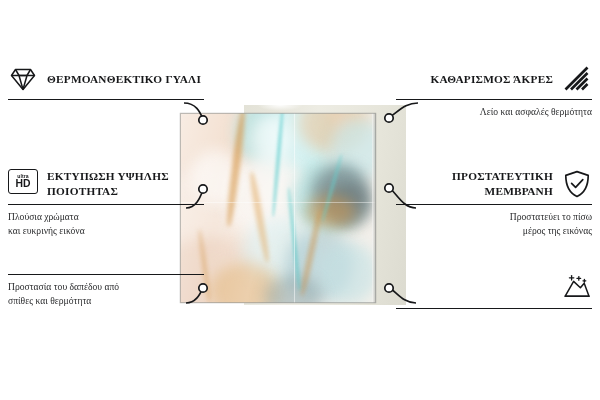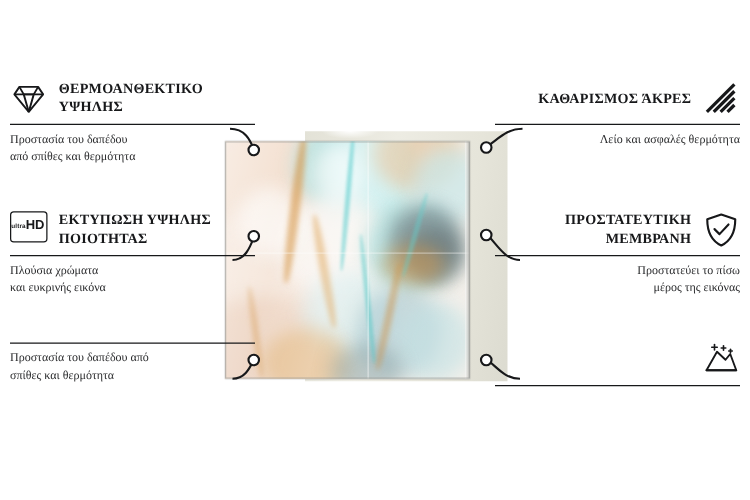--- a/index.html
+++ b/index.html
@@ -124,22 +124,22 @@
   }
 
   .f-icon { flex: 0 0 auto; width: 30px; height: 30px; display: block; }
   .f-icon svg { display: block; width: 30px; height: 30px; }
 
   
   .hd-badge {
     width: 30px; height: 25px;
     border: 1.6px solid #17181a;
     border-radius: 3px;
-    display: flex; flex-direction: row;
-    align-items: center; justify-content: flex-start;
+    display: flex; flex-direction: column;
+    align-items: center; justify-content: center;
     line-height: 1;
     font-family: "Liberation Sans", sans-serif;
   }
   .hd-badge .hd-top {
     font-size: 5.1px; font-weight: bold; letter-spacing: .1px;
     color: #17181a; margin-bottom: .5px;
   }
   .hd-badge .hd-main {
     font-size: 10.4px; font-weight: bold; letter-spacing: -.1px;
     color: #17181a;
@@ -226,24 +226,23 @@
         <svg viewBox="0 0 30 30">
           <g fill="none" stroke="#17181a" stroke-width="1.5" stroke-linejoin="round">
             <path d="M3.5 11.5 L7.5 5.5 L22.5 5.5 L26.5 11.5 L15 25.5 Z"></path>
             <path d="M3.5 11.5 L26.5 11.5"></path>
             <path d="M7.5 5.5 L11 11.5 L15 25.5"></path>
             <path d="M22.5 5.5 L19 11.5 L15 25.5"></path>
             <path d="M11 11.5 L19 11.5"></path>
           </g>
         </svg>
       </span>
-      <span class="f-title">ΘΕΡΜΟΑΝΘΕΚΤΙΚΟ ΥΨΗΛΗΣ</span>
-    </div>
-    <div class="f-rule"></div>
-    <div class="f-desc">Προστασία του δαπέδου<br>από σπίθες και θερμότητα</div>
+      <span class="f-title">ΘΕΡΜΟΑΝΘΕΚΤΙΚΟ ΓΥΑΛΙ</span>
+    </div>
+    <div class="f-rule"></div>
   </div>
 
   <div class="feature left" style="top:167px;">
     <div class="f-head">
       <span class="f-icon">
         <span class="hd-badge">
           <span class="hd-top">ultra</span>
           <span class="hd-main">HD</span>
         </span>
       </span>

